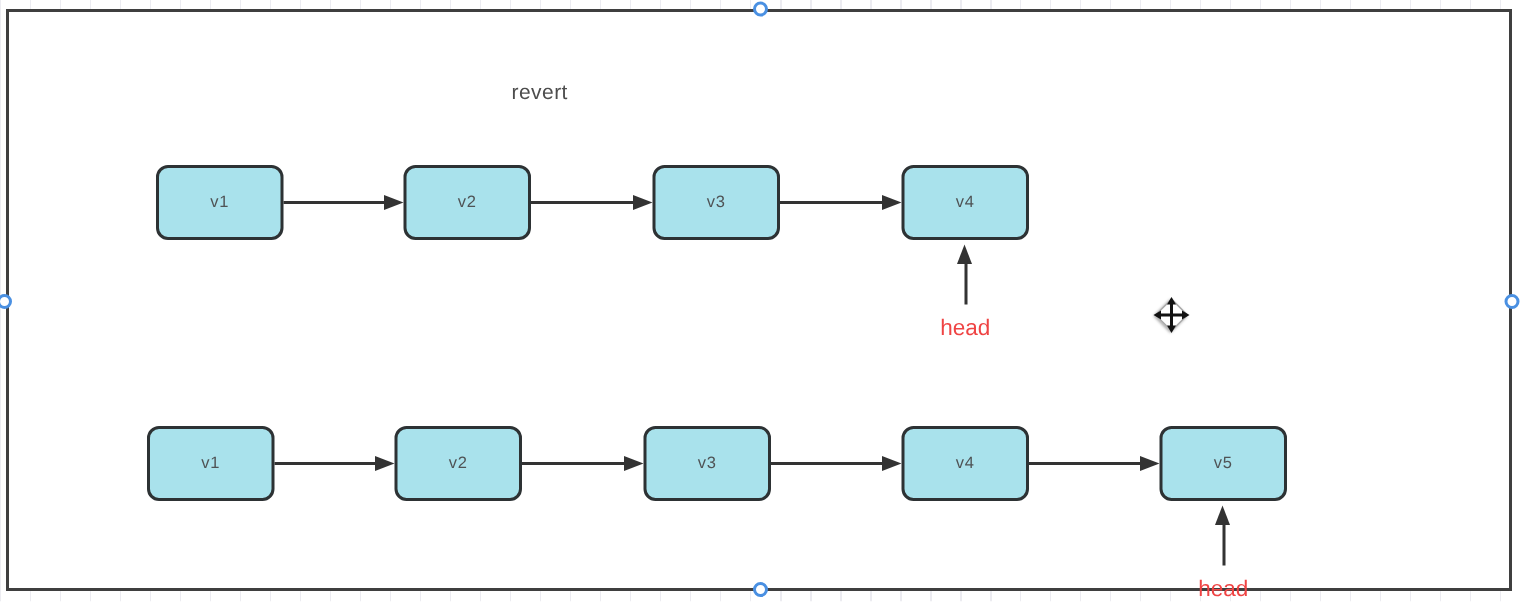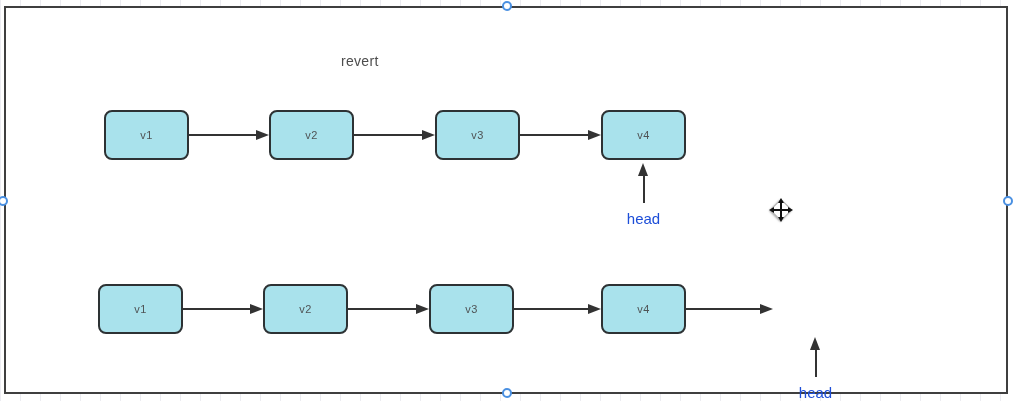--- a/index.html
+++ b/index.html
@@ -28,21 +28,21 @@
   .node-label{color:var(--node-text);font-size:11px;letter-spacing:.5px;}
   .hline{position:absolute;height:2px;background:var(--arrow);}
   .vline{position:absolute;width:2px;background:var(--arrow);}
   .tri-right{position:absolute;width:0;height:0;
     border-top:5.5px solid transparent;border-bottom:5.5px solid transparent;
     border-left:13px solid var(--arrow);}
   .tri-up{position:absolute;width:0;height:0;
     border-left:5.5px solid transparent;border-right:5.5px solid transparent;
     border-bottom:13px solid var(--arrow);}
   .head-label{position:absolute;width:60px;text-align:center;
-    font-size:15px;color:#1d4ed8;}
+    font-size:15px;color:#ef4444;}
   .revert-label{
     position:absolute;left:341px;top:28px;font-size:14px;color:#4d4d4d;
     letter-spacing:.3px;
   }
   .handle{
     position:absolute;width:10px;height:10px;border-radius:50%;
     background:var(--handle-fill);border:2px solid var(--handle-ring);
     box-sizing:border-box;z-index:5;
   }
   .handle-top{left:502px;top:1px;}
@@ -108,20 +108,23 @@
     <div class="node" style="left: 429px; top: 259px; width: 85px; height: 50px;">
       <div class="node-label">v3</div>
     </div>
     <div class="hline" style="left: 348px; top: 283px; width: 70px;"></div>
     <div class="tri-right" style="left: 416px; top: 278.5px;"></div>
     <div class="node" style="left: 601px; top: 259px; width: 85px; height: 50px;">
       <div class="node-label">v4</div>
     </div>
     <div class="hline" style="left: 514px; top: 283px; width: 76px;"></div>
     <div class="tri-right" style="left: 588px; top: 278.5px;"></div>
+    <div class="node" style="left: 773px; top: 259px; width: 85px; height: 50px;">
+      <div class="node-label">v5</div>
+    </div>
     <div class="hline" style="left: 686px; top: 283px; width: 76px;"></div>
     <div class="tri-right" style="left: 760px; top: 278.5px;"></div>
     <div class="tri-up" style="left: 810px; top: 312px;"></div>
     <div class="vline" style="left: 814.5px; top: 323px; height: 29px;"></div>
     <div class="head-label" style="left: 785.5px; top: 359px;">head</div>
   </div>
 
 <div class="handle handle-top"></div>
 <div class="handle handle-bottom"></div>
 <div class="handle handle-left"></div>

